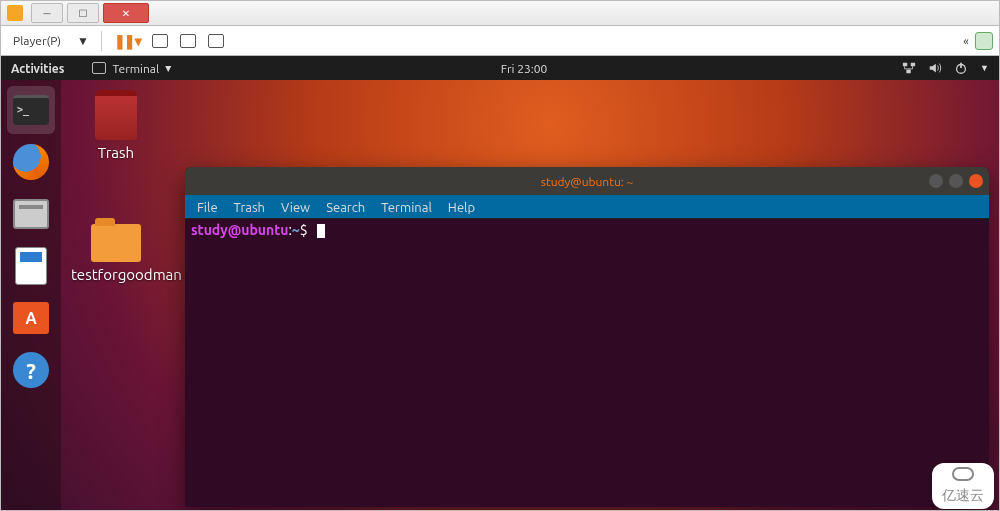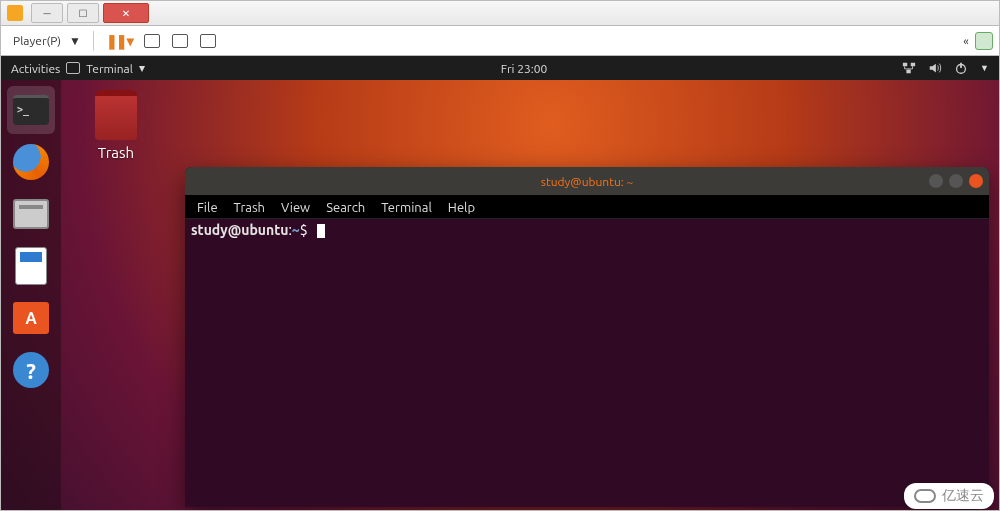--- a/index.html
+++ b/index.html
@@ -7,30 +7,30 @@
 
     
     .win-titlebar { height: 26px; background: linear-gradient(#f7f7f7, #e8e8e8); border: 1px solid #bbb; display:flex; align-items:center; font-size:12px; }
     .win-titlebar .vm-icon { width:16px; height:16px; background:#f6a623; margin:0 6px; border-radius:2px; }
     .win-titlebar .title { flex:1; color:#333; }
     .win-btns { display:flex; }
     .win-btn { width:32px; height:20px; margin:2px 2px; background:#eaeaea; border:1px solid #bbb; border-radius:2px; display:flex; align-items:center; justify-content:center; font-size:10px; color:#555;}
     .win-btn.close { background:#d9534f; color:#fff; border-color:#c0392b; width:46px;}
     .vm-toolbar { height:30px; background:#fff; border:1px solid #bbb; border-top:none; display:flex; align-items:center; padding:0 6px; font-size:12px;}
     .vm-toolbar .v-sep { width:1px; height:20px; background:#ccc; margin:0 6px;}
-    .vm-toolbar .tb-btn { padding:2px 6px; color:#333; display:flex; align-items:center; gap:8px;}
+    .vm-toolbar .tb-btn { padding:2px 6px; color:#333; display:flex; align-items:center; gap:16px;}
     .vm-toolbar .pause { color:#e67e22; font-weight:bold; letter-spacing:-2px; font-size:14px;}
     .vm-toolbar .tb-icon { width:16px; height:14px; border:1.5px solid #555; border-radius:2px;}
     .vm-toolbar .spacer { flex:1; }
     .vm-toolbar .right-icon { width:18px; height:18px; border:1px solid #6a6; background:#cfe8cf; border-radius:3px;}
 
     
     .ubuntu { position:relative; height:455px; border:1px solid #bbb; border-top:none; background: radial-gradient(circle at 55% 15%, #e05d1f 0%, #b63b17 35%, #6a1436 70%, #3d0f2e 100%); overflow:hidden; }
     .topbar { height:24px; background:#1d1d1d; color:#ddd; display:flex; align-items:center; font-size:12px; padding:0 10px;}
-    .topbar .act { font-weight:normal; margin-right:6px;}
+    .topbar .act { font-weight:bold; margin-right:28px;}
     .topbar .app { display:flex; align-items:center; gap:6px;}
     .topbar .app-icon { width:14px; height:12px; border:1px solid #bbb; border-radius:2px;}
     .topbar .clock { position:absolute; left:50%; transform:translateX(-50%);margin-left:24px;}
     .topbar .sys { margin-left:auto; display:flex; gap:12px; align-items:center;}
     .sys-icon { width:14px; height:14px; }
 
     .dock { position:absolute; top:24px; left:0; width:60px; bottom:0; background:rgba(30,10,20,0.45); display:flex; flex-direction:column; align-items:center; padding-top:6px; gap:4px;}
     .dock-item { width:48px; height:48px; border-radius:6px; display:flex; align-items:center; justify-content:center; }
     .dock-item.active { background:rgba(255,255,255,0.15); }
     .di-term { width:36px; height:30px; background:#2b2b2b; border-radius:4px; border-top:3px solid #555; position:relative;}
@@ -50,28 +50,28 @@
     .folder::before{content:""; position:absolute; top:-6px; left:4px; width:20px; height:8px; background:#e68a27; border-radius:3px 3px 0 0;}
     .d-label { line-height:1.2; text-shadow:0 1px 2px rgba(0,0,0,0.6);}
 
     
     .term-window { position:absolute; top:111px; left:184px; right:10px; height:340px; background:#300a24; border-radius:6px 6px 0 0; box-shadow:0 8px 24px rgba(0,0,0,0.5); overflow:hidden;}
     .term-titlebar { height:28px; background:#3c3b37; display:flex; align-items:center; justify-content:center; color:#f97316; font-size:12px; position:relative;}
     .term-titlebar .tw-btns { position:absolute; right:6px; display:flex; gap:6px;}
     .tw-btn { width:14px; height:14px; border-radius:50%; background:#555;}
     .tw-btn.max { background:#555;}
     .tw-btn.close { background:#e95420;}
-    .term-menubar { height:24px; background:#000000; display:flex; align-items:center; gap:16px; padding:0 12px; color:#ddd; font-size:13px; border-bottom:1px solid #222;}
+    .term-menubar { height:24px; background:#0369a1; display:flex; align-items:center; gap:16px; padding:0 12px; color:#ddd; font-size:13px; border-bottom:1px solid #222;}
     .term-body { padding:2px 6px; font:14px/1.3 "Ubuntu Mono","Courier New",monospace;}
-    .prompt-user { color:#e5e5e5; font-weight:bold;}
+    .prompt-user { color:#d946ef; font-weight:bold;}
     .prompt-path { color:#729fcf; font-weight:bold;}
     .prompt-sym { color:#fff;}
     .cursor { display:inline-block; width:8px; height:14px; background:#fff; vertical-align:middle; margin-left:2px;}
 
-    .watermark { position:absolute; right:6px; bottom:2px; background:#fff; color:#888; font-size:14px; padding:4px 10px; border-radius:12px; display:flex; align-items:center; gap:6px; box-shadow:0 0 4px rgba(0,0,0,0.2);}
+    .watermark { position:absolute; right:6px; bottom:2px; background:#fff; color:#888; font-size:14px; padding:4px 10px; border-radius:12px; display:flex; align-items:center; gap:6px; box-shadow:0 0 4px rgba(0,0,0,0.2);flex-direction:column;}
     .watermark .cloud { width:22px; height:14px; border:2px solid #888; border-radius:10px; position:relative;}
   </style>
 </head>
 <body>
 
 <div class="win-titlebar">
   <div class="vm-icon"></div>
   <div class="win-btns">
     <div class="win-btn">─</div>
     <div class="win-btn">☐</div>
@@ -148,20 +148,24 @@
         <div class="di-help">?</div>
       </div>
   </div>
 
   <div class="desktop-icons">
     <div class="d-icon">
       <div class="trash"></div>
       <div class="d-label">Trash</div>
     </div>
     <div style="height:40px"></div>
+    <div class="d-icon">
+      <div class="folder"></div>
+      <div class="d-label">testforgoodman</div>
+    </div>
   </div>
 
   <div class="term-window">
     <div class="term-titlebar">
       <span>study@ubuntu: ~</span>
       <div class="tw-btns">
         <div class="tw-btn"></div>
         <div class="tw-btn max"></div>
         <div class="tw-btn close"></div>
       </div>

